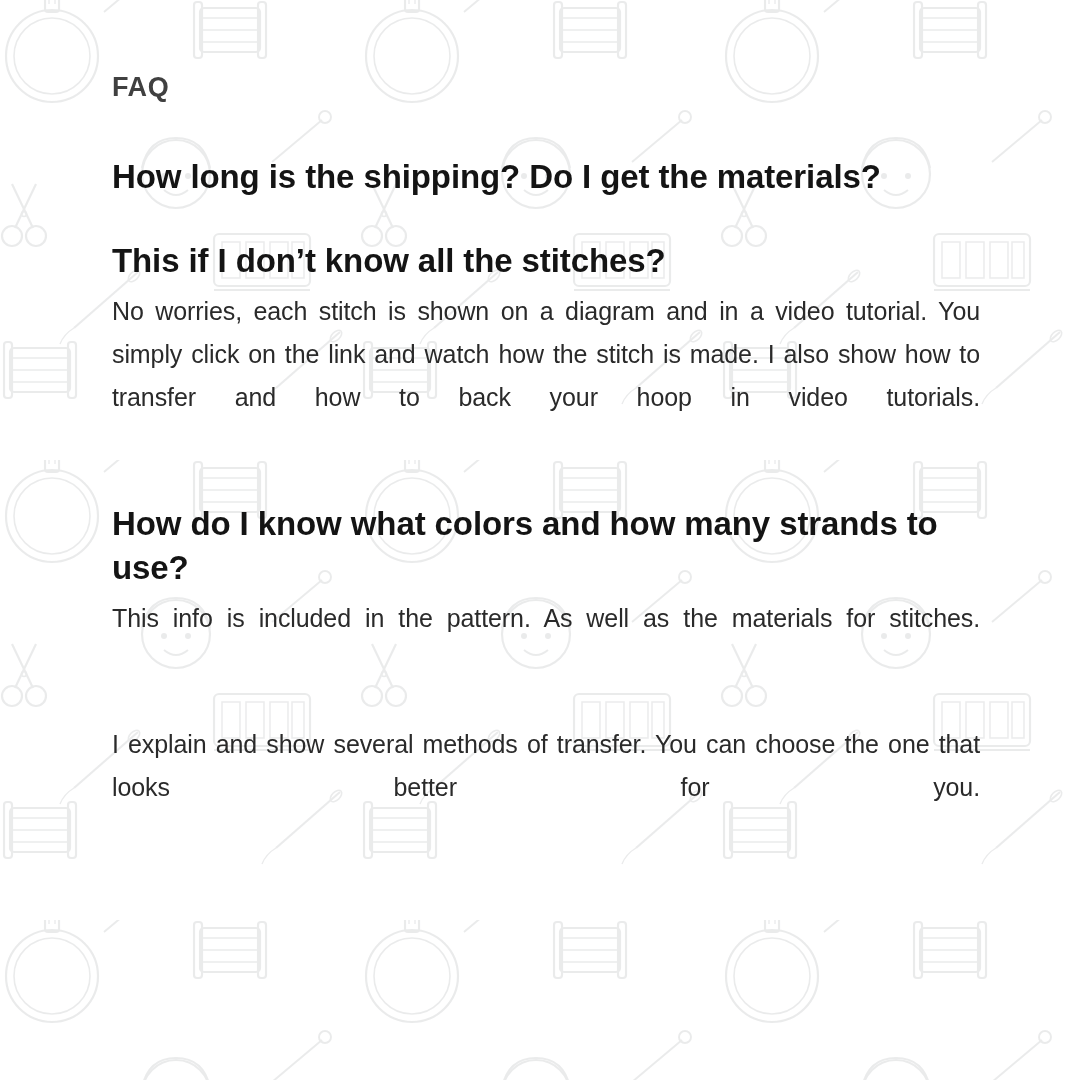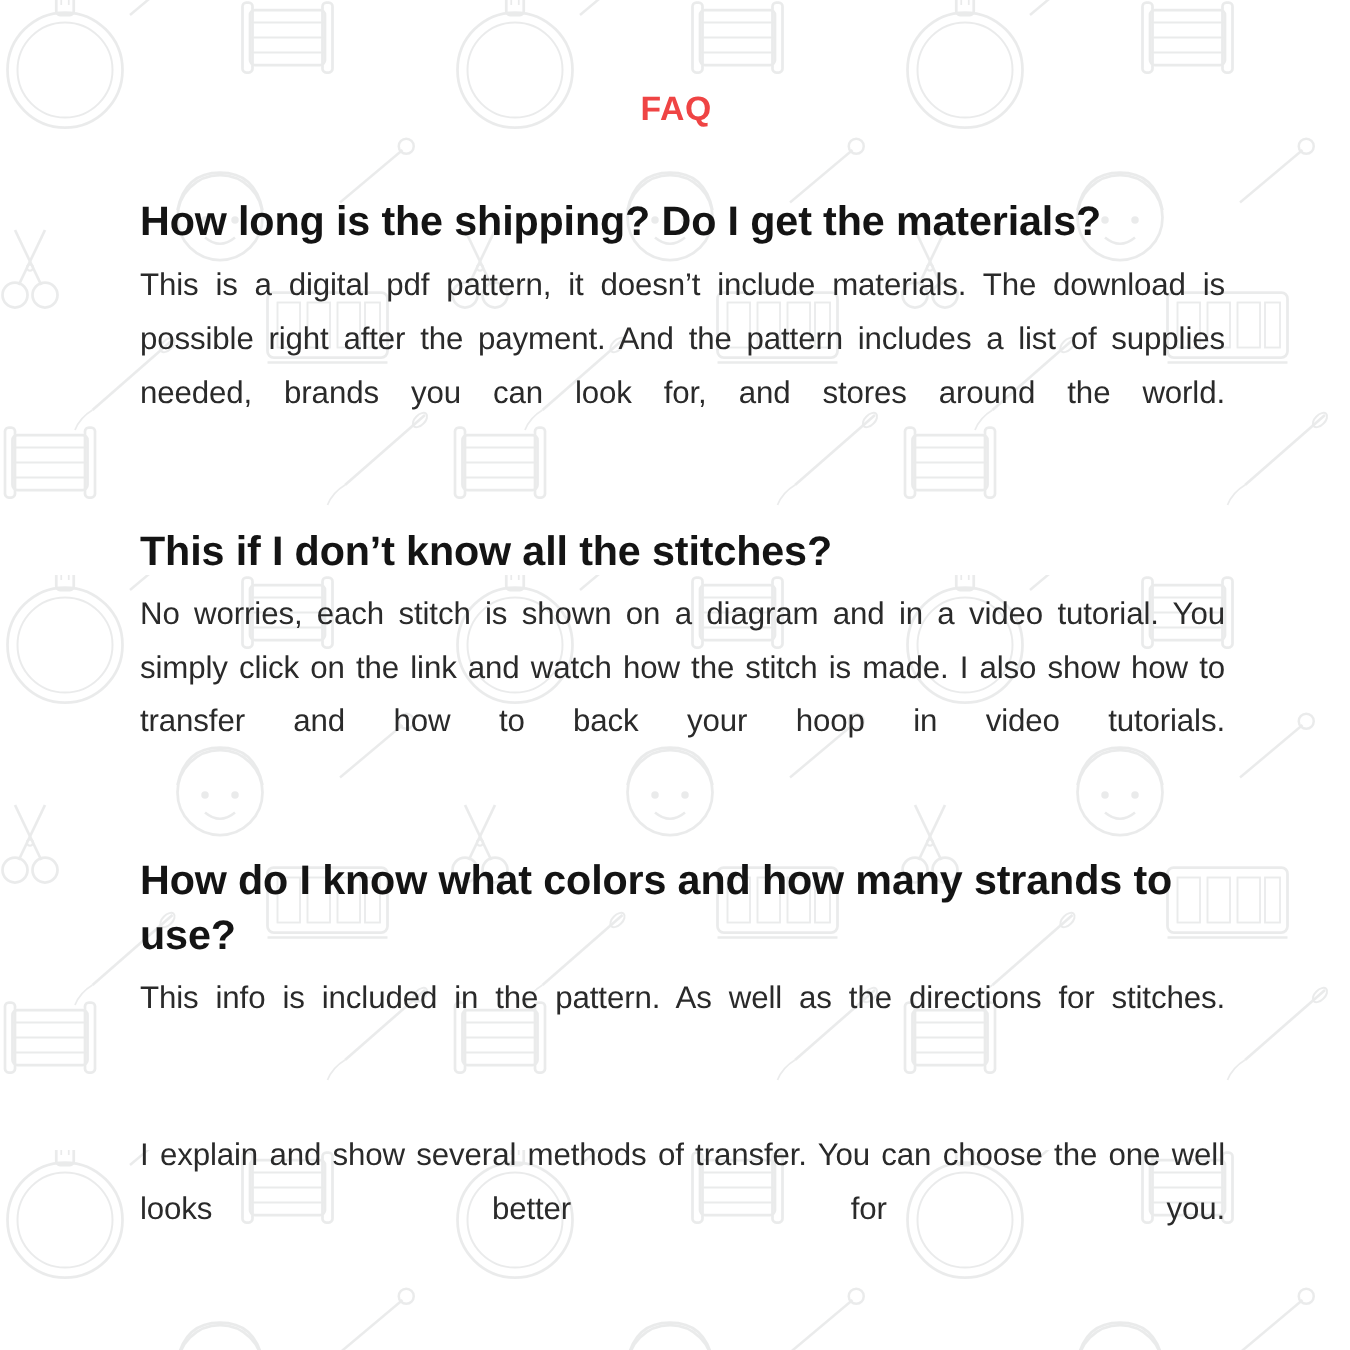--- a/index.html
+++ b/index.html
@@ -31,25 +31,24 @@
   .page {
     position: relative;
     z-index: 2;
     width: 1080px;
     height: 1080px;
     box-sizing: border-box;
     padding: 72px 100px 0 112px;
   }
 
   .faq-title {
-    text-align: center;
     font-size: 27px;
     font-weight: bold;
     letter-spacing: 0.6px;
-    color: #ef4444;
+    color: #404040;
     margin: 0 0 52px 0;
     padding-right: 10px;
   }
 
   .qa-block {
     margin-bottom: 40px;
     max-width: 868px;
   }
 
   .qa-question {
@@ -147,30 +146,29 @@
   </defs>
   <rect x="0" y="0" width="1080" height="1080" fill="url(#doodle-pattern)"></rect>
 </svg>
 
 <div class="page">
 
   <h1 class="faq-title">FAQ</h1>
 
   <div class="qa-block">
     <p class="qa-question">How long is the shipping? Do I get the materials?</p>
-    <p class="qa-answer">This is a digital pdf pattern, it doesn’t include materials. The download is possible right after the payment. And the pattern includes a list of supplies needed, brands you can look for, and stores around the world.</p>
   </div>
 
   <div class="qa-block">
     <p class="qa-question">This if I don’t know all the stitches?</p>
     <p class="qa-answer">No worries, each stitch is shown on a diagram and in a video tutorial. You simply click on the link and watch how the stitch is made. I also show how to transfer and how to back your hoop in video tutorials.</p>
   </div>
 
   <div class="qa-block">
     <p class="qa-question">How do I know what colors and how many strands to use?</p>
-    <p class="qa-answer">This info is included in the pattern. As well as the directions for stitches.</p>
+    <p class="qa-answer">This info is included in the pattern. As well as the materials for stitches.</p>
   </div>
 
   <div class="qa-block">
-    <p class="qa-answer">I explain and show several methods of transfer. You can choose the one well looks better for you.</p>
+    <p class="qa-answer">I explain and show several methods of transfer. You can choose the one that looks better for you.</p>
   </div>
 
 </div>
 
 </body></html>

